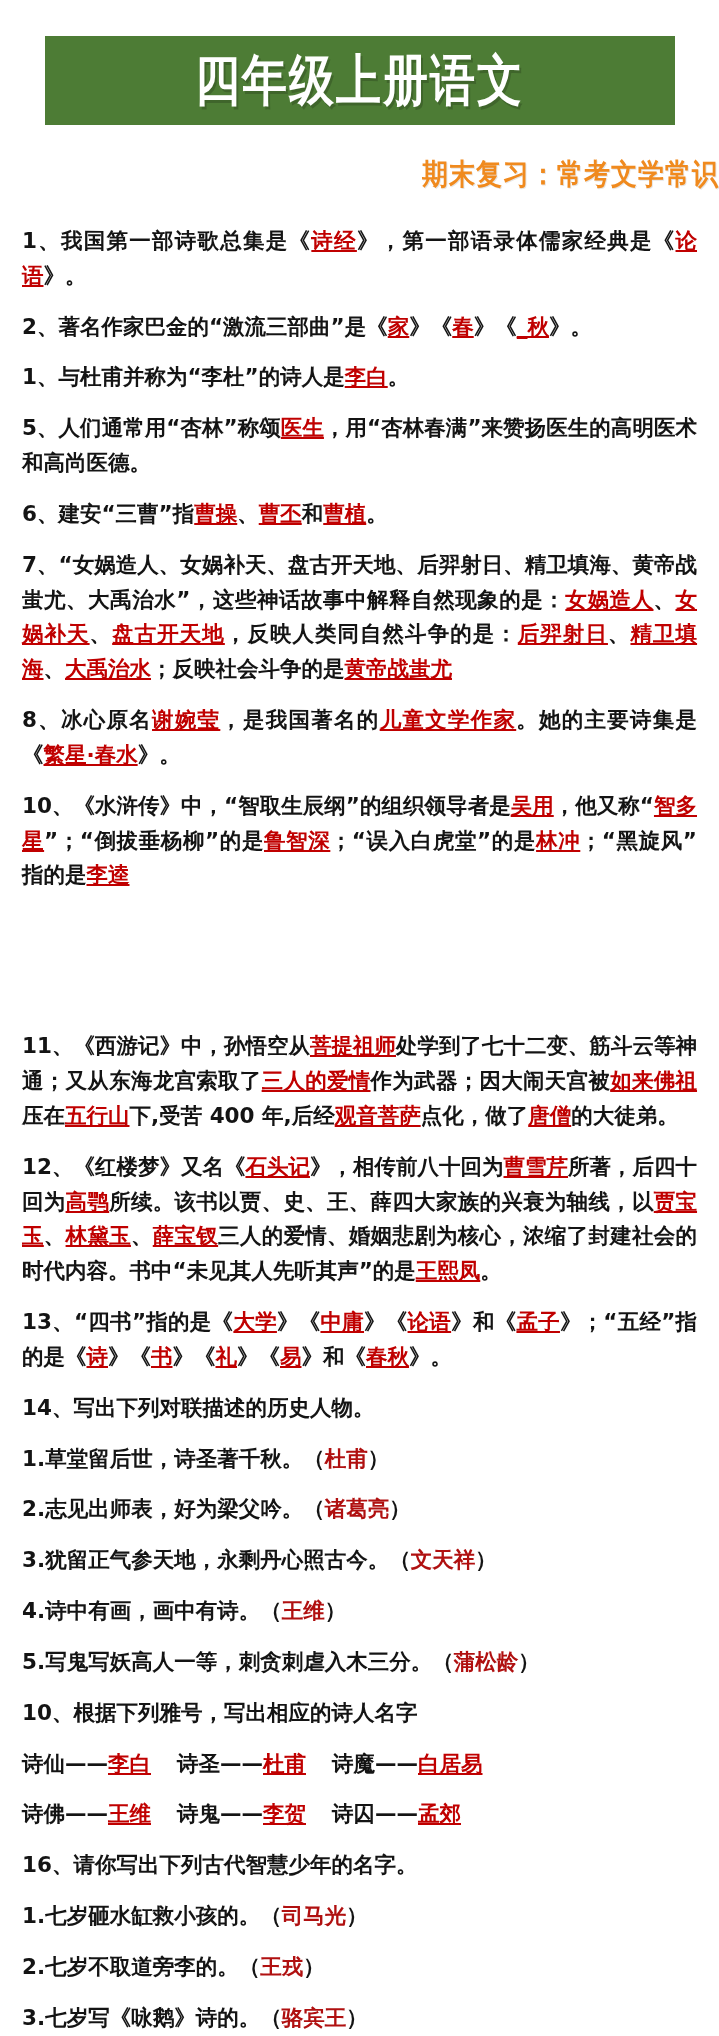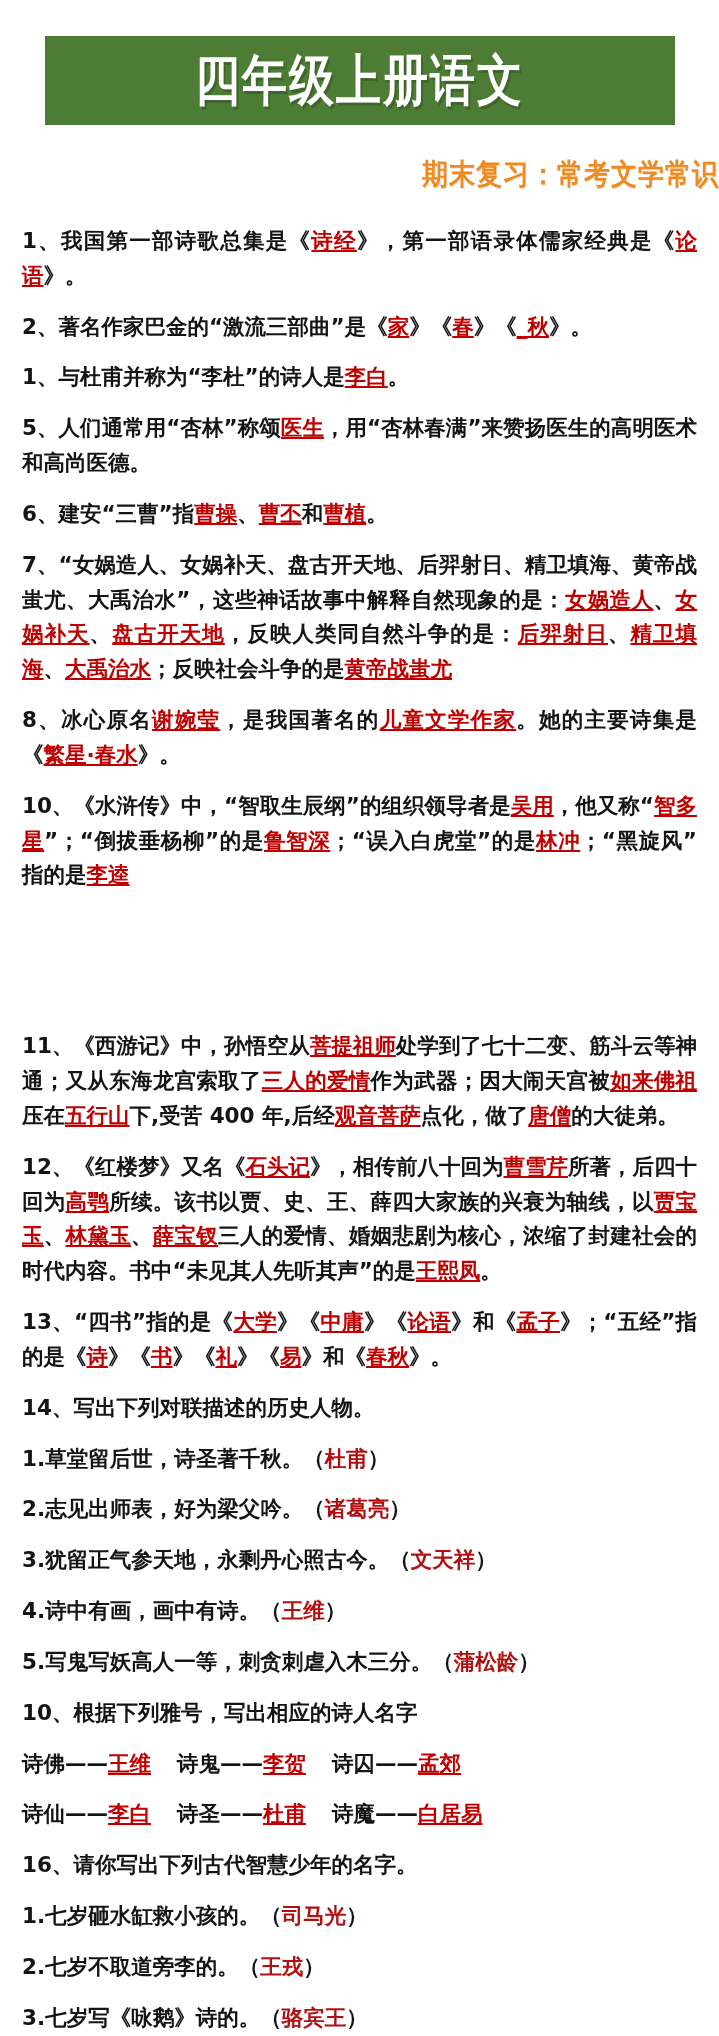--- a/index.html
+++ b/index.html
@@ -144,22 +144,22 @@
     <p class="para"><span>13、“四书”指的是《</span><span class="ans">大学</span><span>》《</span><span class="ans">中庸</span><span>》《</span><span class="ans">论语</span><span>》和《</span><span class="ans">孟子</span><span>》；“五经”指的是《</span><span class="ans">诗</span><span>》《</span><span class="ans">书</span><span>》《</span><span class="ans">礼</span><span>》《</span><span class="ans">易</span><span>》和《</span><span class="ans">春秋</span><span>》。</span></p>
 
     <p class="para">14、写出下列对联描述的历史人物。</p>
     <p class="para"><span>1.草堂留后世，诗圣著千秋。（</span><span class="ansp">杜甫</span><span>）</span></p>
     <p class="para"><span>2.志见出师表，好为梁父吟。（</span><span class="ansp">诸葛亮</span><span>）</span></p>
     <p class="para"><span>3.犹留正气参天地，永剩丹心照古今。（</span><span class="ansp">文天祥</span><span>）</span></p>
     <p class="para"><span>4.诗中有画，画中有诗。（</span><span class="ansp">王维</span><span>）</span></p>
     <p class="para"><span>5.写鬼写妖高人一等，刺贪刺虐入木三分。（</span><span class="ansp">蒲松龄</span><span>）</span></p>
 
     <p class="para">10、根据下列雅号，写出相应的诗人名字</p>
+    <p class="para pair-line"><span>诗仙——</span><span class="ans">李白</span><span class="sep"></span><span>诗圣——</span><span class="ans">杜甫</span><span class="sep"></span><span>诗魔——</span><span class="ans">白居易</span></p>
     <p class="para pair-line"><span>诗佛——</span><span class="ans">王维</span><span class="sep"></span><span>诗鬼——</span><span class="ans">李贺</span><span class="sep"></span><span>诗囚——</span><span class="ans">孟郊</span></p>
-    <p class="para pair-line"><span>诗仙——</span><span class="ans">李白</span><span class="sep"></span><span>诗圣——</span><span class="ans">杜甫</span><span class="sep"></span><span>诗魔——</span><span class="ans">白居易</span></p>
 
     <p class="para">16、请你写出下列古代智慧少年的名字。</p>
     <p class="para"><span>1.七岁砸水缸救小孩的。（</span><span class="ansp">司马光</span><span>）</span></p>
     <p class="para"><span>2.七岁不取道旁李的。（</span><span class="ansp">王戎</span><span>）</span></p>
     <p class="para"><span>3.七岁写《咏鹅》诗的。（</span><span class="ansp">骆宾王</span><span>）</span></p>
 
     <div class="tail-gap"></div>
   </div>
 </div>
 

